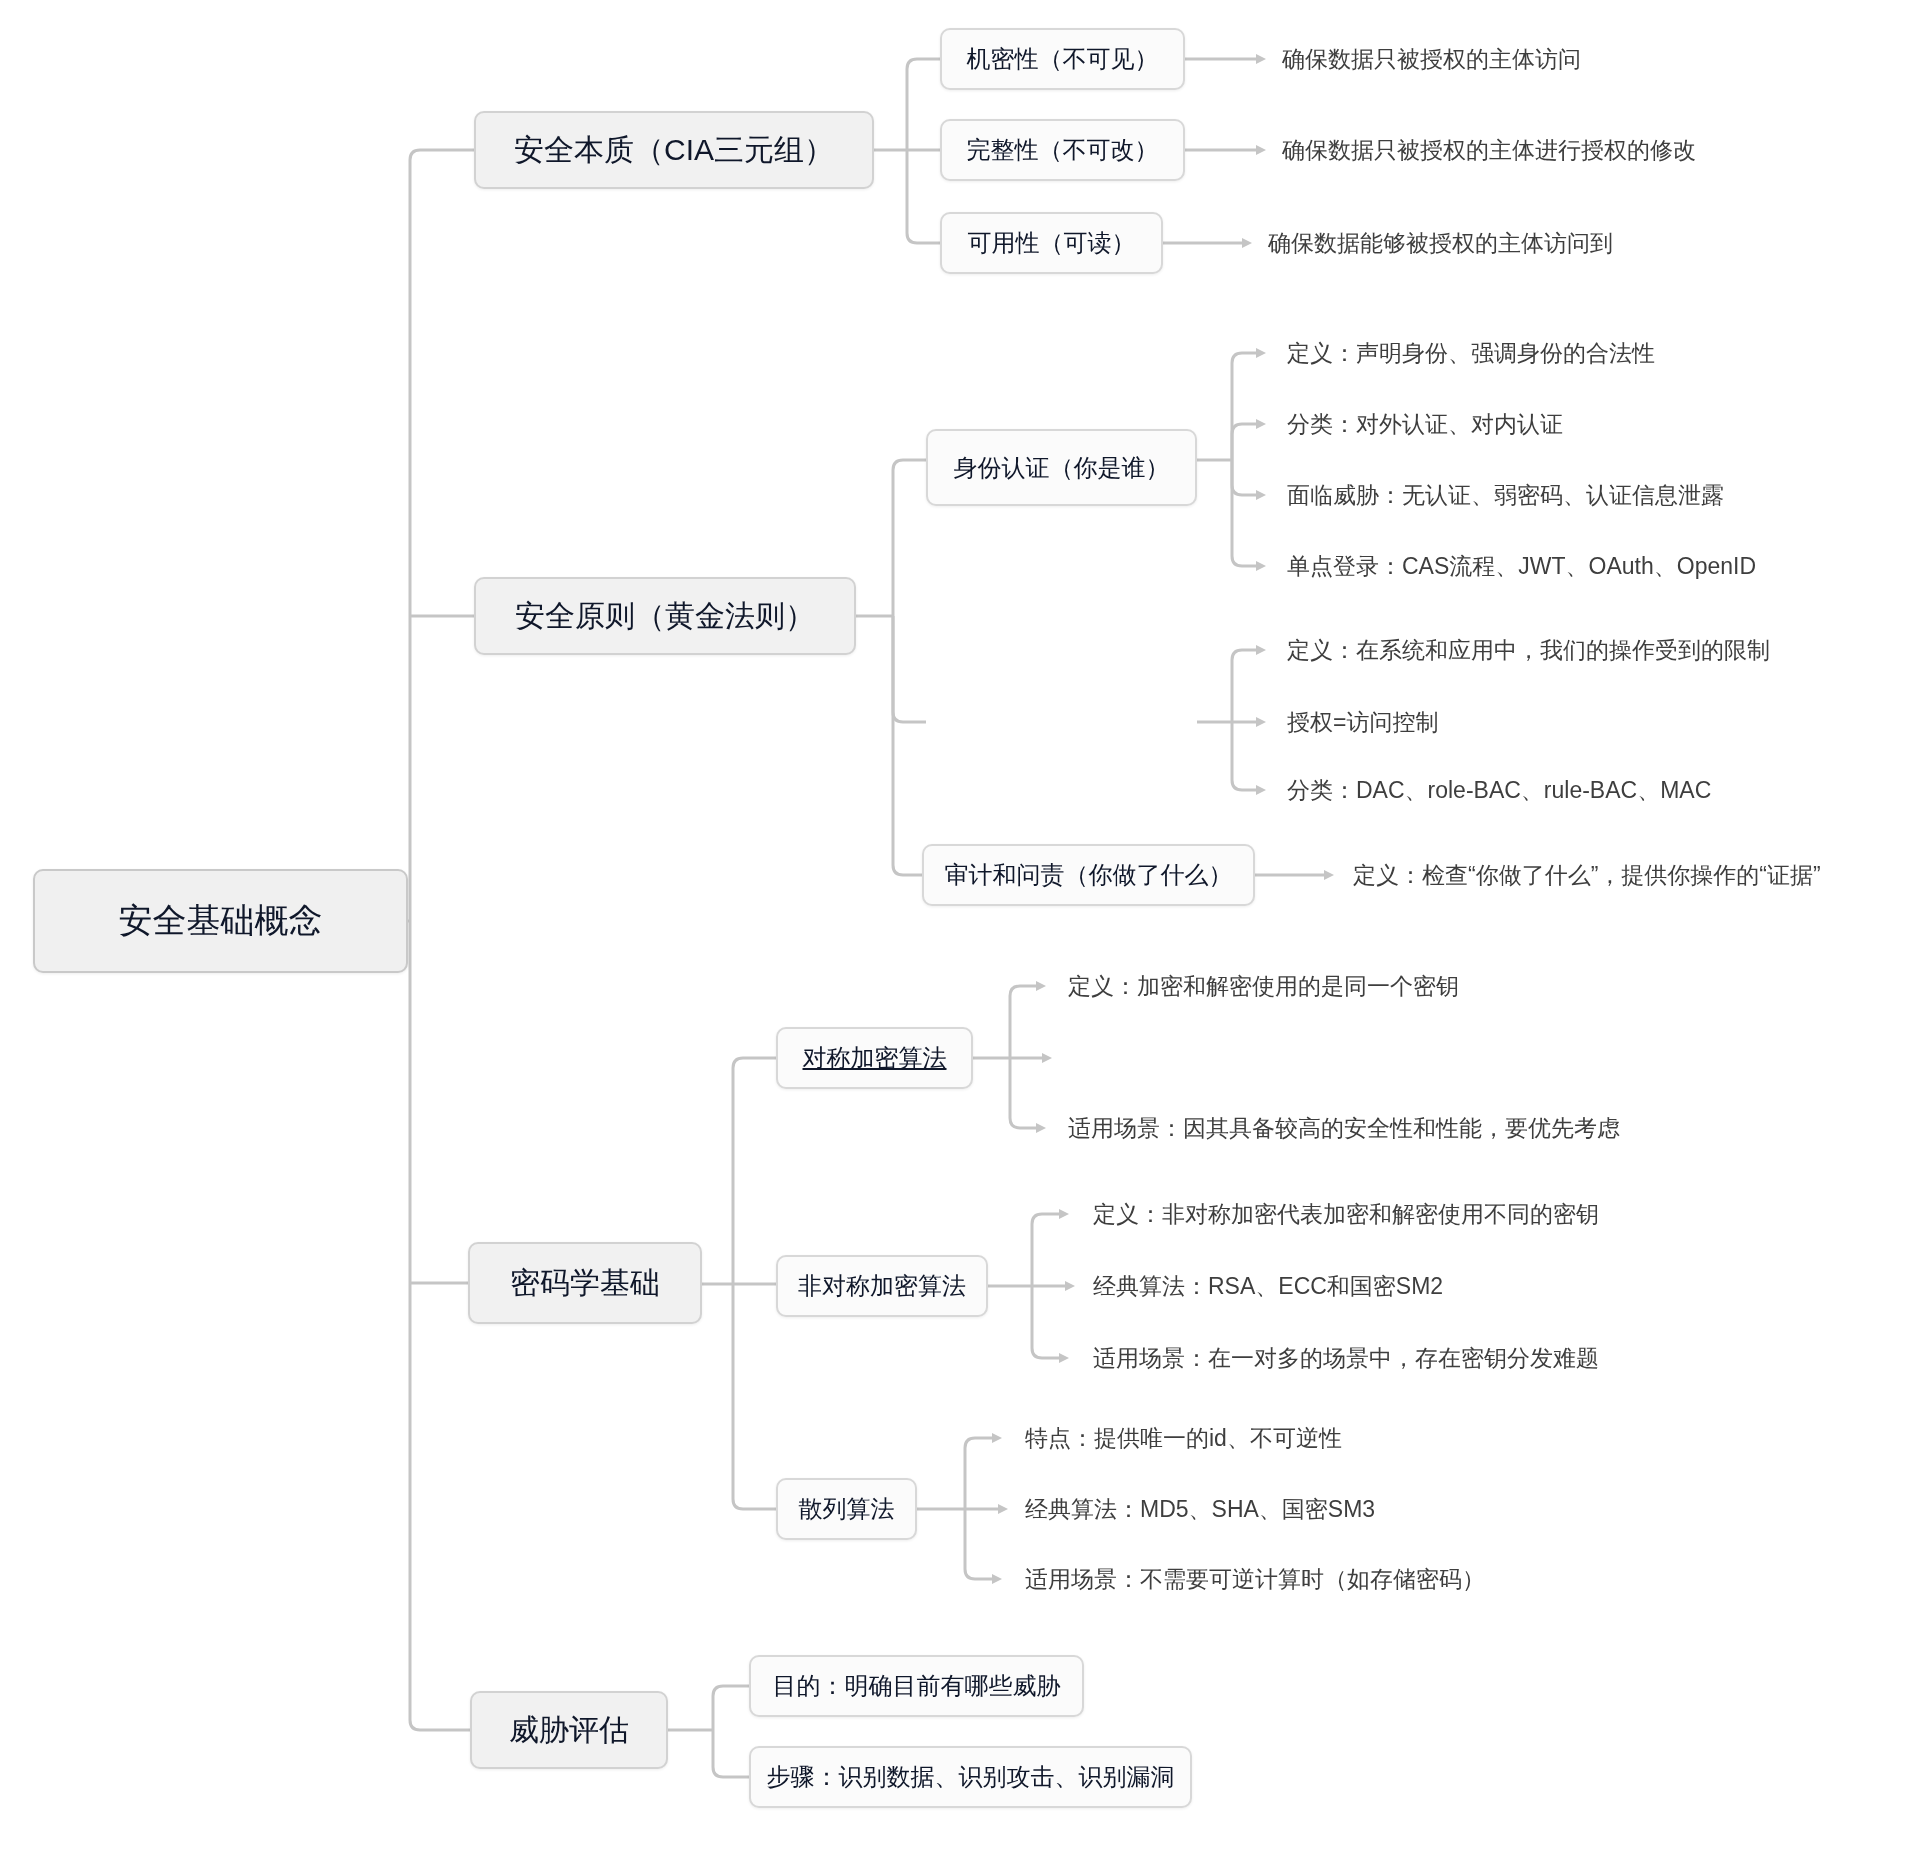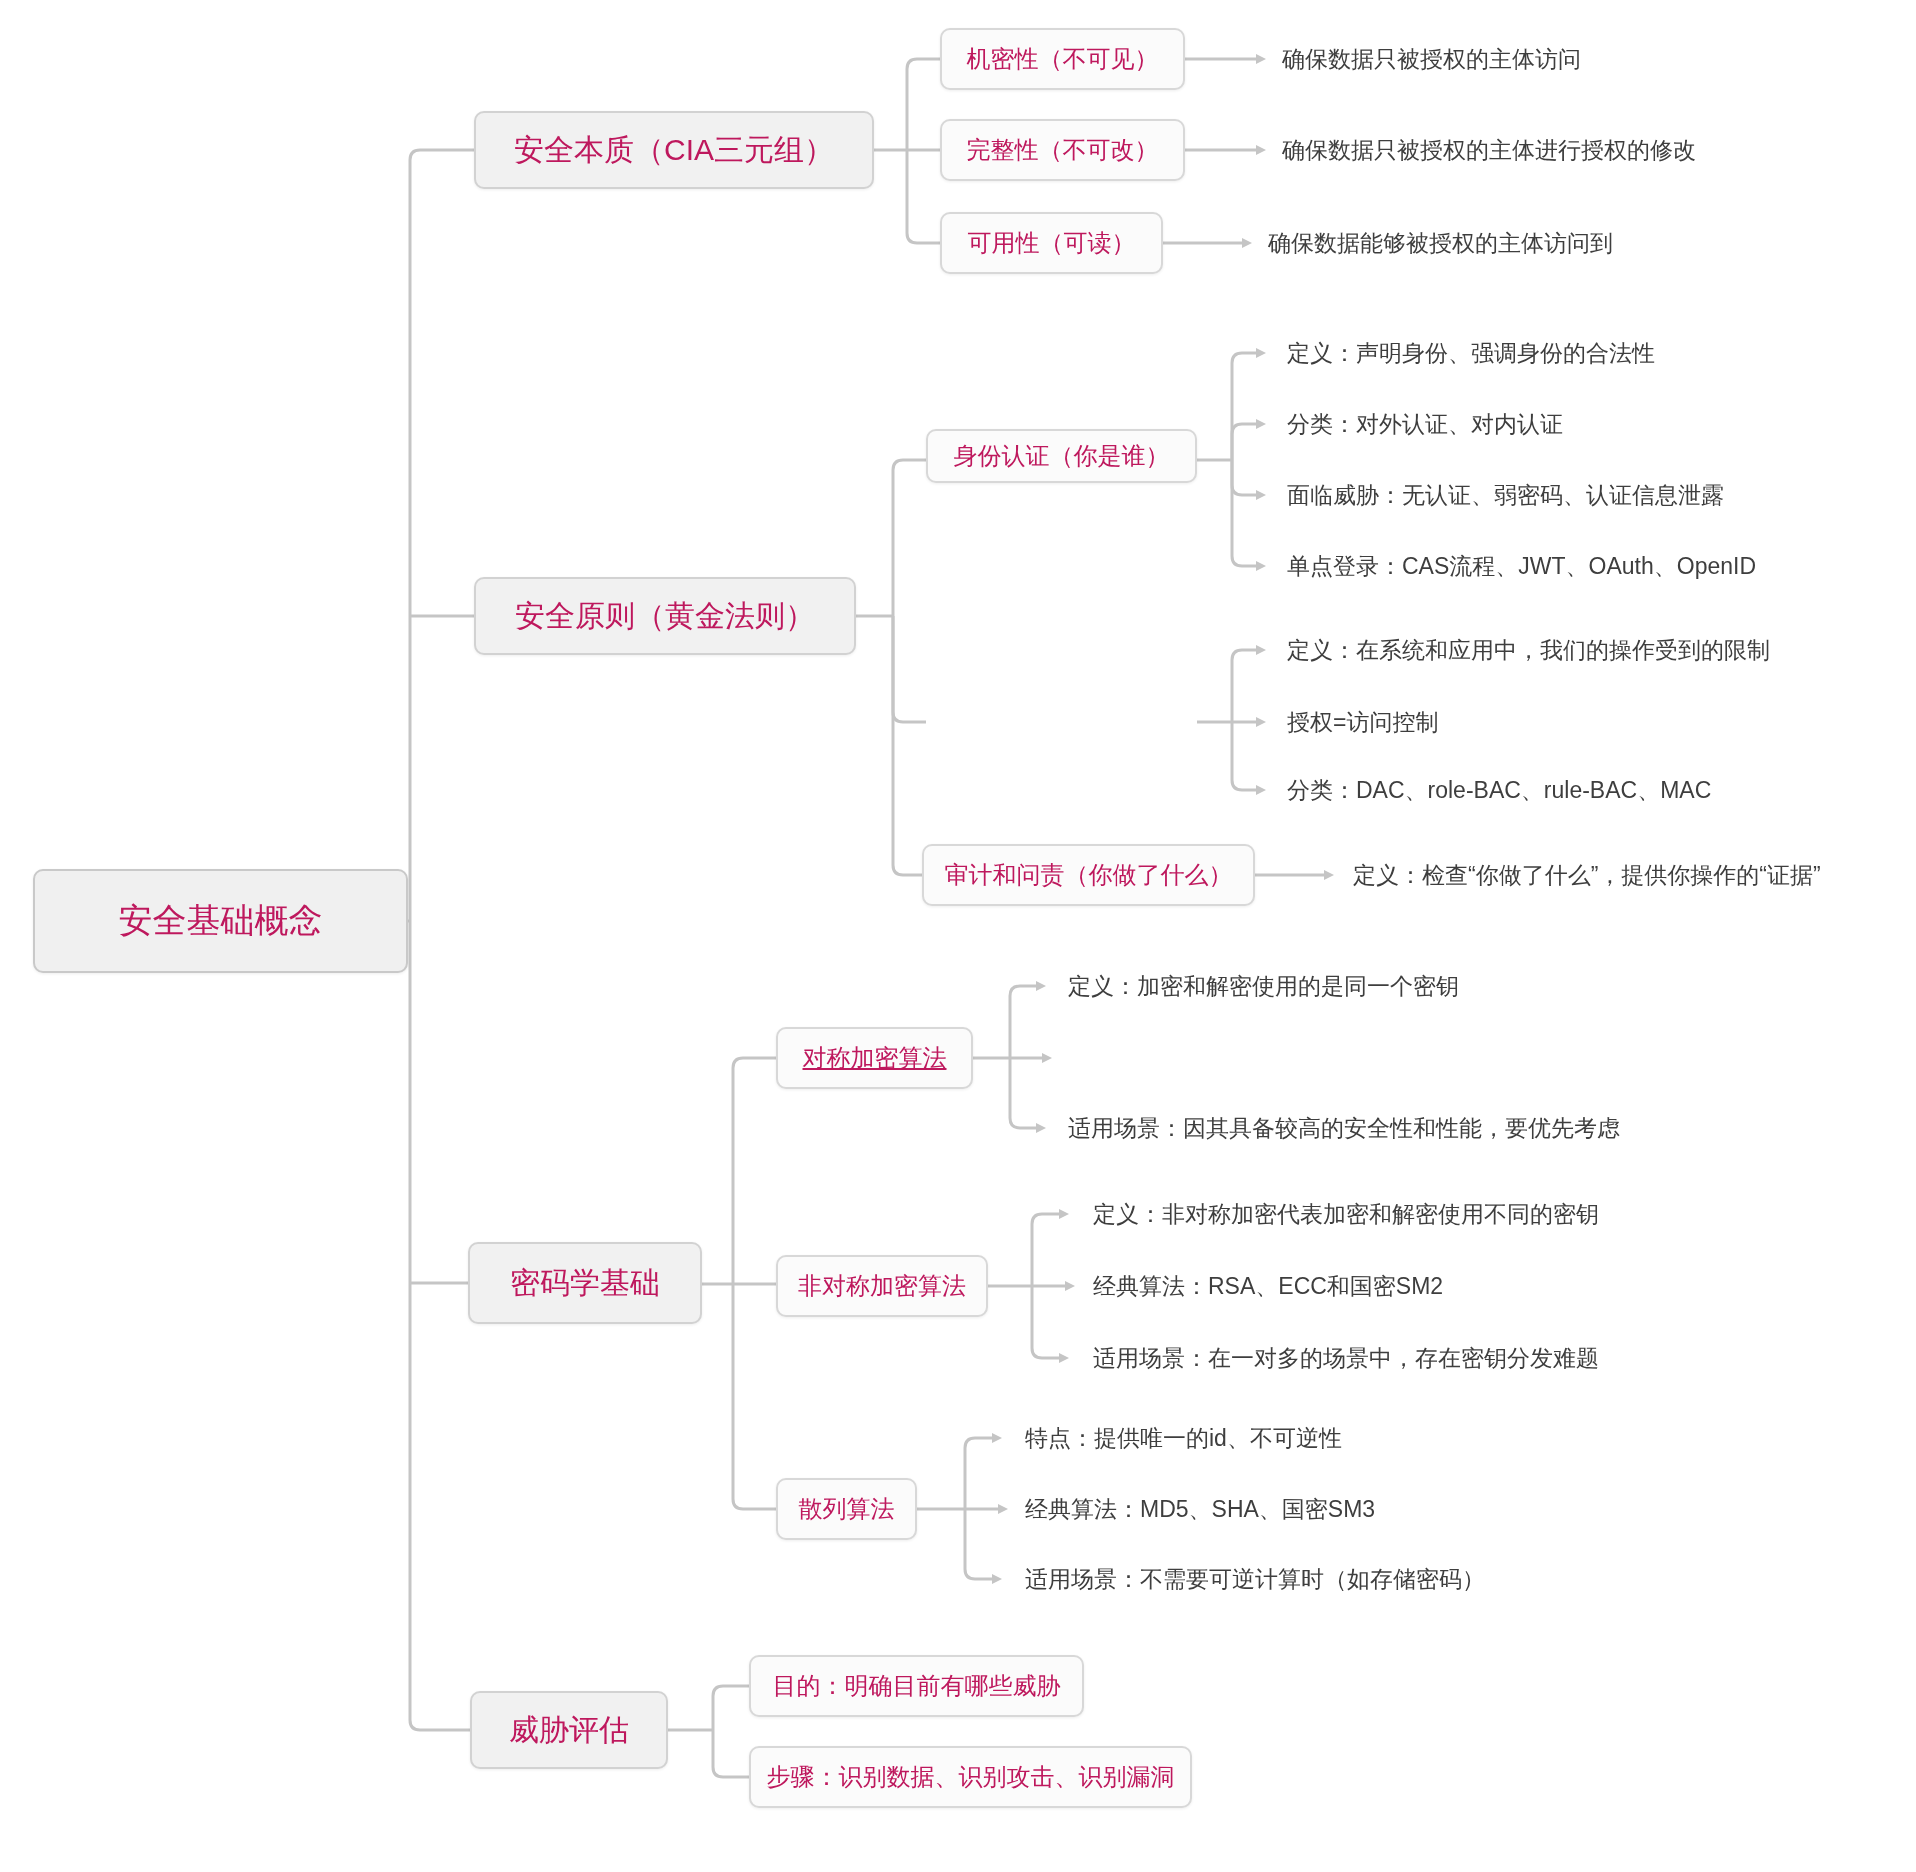--- a/index.html
+++ b/index.html
@@ -1,20 +1,20 @@
 <!DOCTYPE html>
 <html><head>
 <meta charset="utf-8">
 <style>
   html,body{margin:0;padding:0;background:#ffffff;}
   body{font-family:"Liberation Sans","DejaVu Sans",sans-serif;}
   #canvas{position:relative;width:1916px;height:1872px;background:#ffffff;overflow:hidden;}
   #wires{position:absolute;left:0;top:0;width:1916px;height:1872px;}
   .node{position:absolute;display:flex;align-items:center;justify-content:center;
-        box-sizing:border-box;border-radius:10px;white-space:nowrap;color:#be185d;
+        box-sizing:border-box;border-radius:10px;white-space:nowrap;color:#0f172a;
         box-shadow:0 1px 3px rgba(0,0,0,0.07);}
   .lvl0{background:#f0f0f0;border:2px solid #c9c9c9;font-size:34px;}
   .lvl1{background:#f1f1f1;border:2px solid #d2d2d2;font-size:30px;}
   .lvl2{background:#fbfbfb;border:2px solid #d8d8d8;font-size:24px;}
   .leaf{position:absolute;transform:translateY(-50%);font-size:23px;color:#3e3e3e;white-space:nowrap;}
   .wire{stroke:#c5c5c5;stroke-width:3;fill:none;}
   .arrow{fill:#c5c5c5;stroke:none;}
 </style>
 </head>
 <body>
@@ -100,21 +100,21 @@
   <div class="node lvl1" style="left:468px;top:1242px;width:234px;height:82px;">密码学基础</div>
   <div class="node lvl1" style="left:470px;top:1691px;width:198px;height:78px;">威胁评估</div>
 
   <div class="node lvl2" style="left:940px;top:28px;width:245px;height:62px;">机密性（不可见）</div>
   <div class="node lvl2" style="left:940px;top:119px;width:245px;height:62px;">完整性（不可改）</div>
   <div class="node lvl2" style="left:940px;top:212px;width:223px;height:62px;">可用性（可读）</div>
   <div class="leaf" style="left:1282px;top:59px;">确保数据只被授权的主体访问</div>
   <div class="leaf" style="left:1282px;top:150px;">确保数据只被授权的主体进行授权的修改</div>
   <div class="leaf" style="left:1268px;top:243px;">确保数据能够被授权的主体访问到</div>
 
-  <div class="node lvl2" style="left:926px;top:429px;width:271px;height:54px;">身份认证（你是谁）</div>
+  <div class="node lvl2" style="left:926px;top:429px;width:271px;height:77px;">身份认证（你是谁）</div>
   <div class="node lvl2" style="left:922px;top:844px;width:333px;height:62px;">审计和问责（你做了什么）</div>
   <div class="leaf" style="left:1287px;top:353px;">定义：声明身份、强调身份的合法性</div>
   <div class="leaf" style="left:1287px;top:424px;">分类：对外认证、对内认证</div>
   <div class="leaf" style="left:1287px;top:495px;">面临威胁：无认证、弱密码、认证信息泄露</div>
   <div class="leaf" style="left:1287px;top:566px;">单点登录：CAS流程、JWT、OAuth、OpenID</div>
   <div class="leaf" style="left:1287px;top:650px;">定义：在系统和应用中，我们的操作受到的限制</div>
   <div class="leaf" style="left:1287px;top:722px;">授权=访问控制</div>
   <div class="leaf" style="left:1287px;top:790px;">分类：DAC、role-BAC、rule-BAC、MAC</div>
   <div class="leaf" style="left:1353px;top:875px;">定义：检查“你做了什么”，提供你操作的“证据”</div>
 

